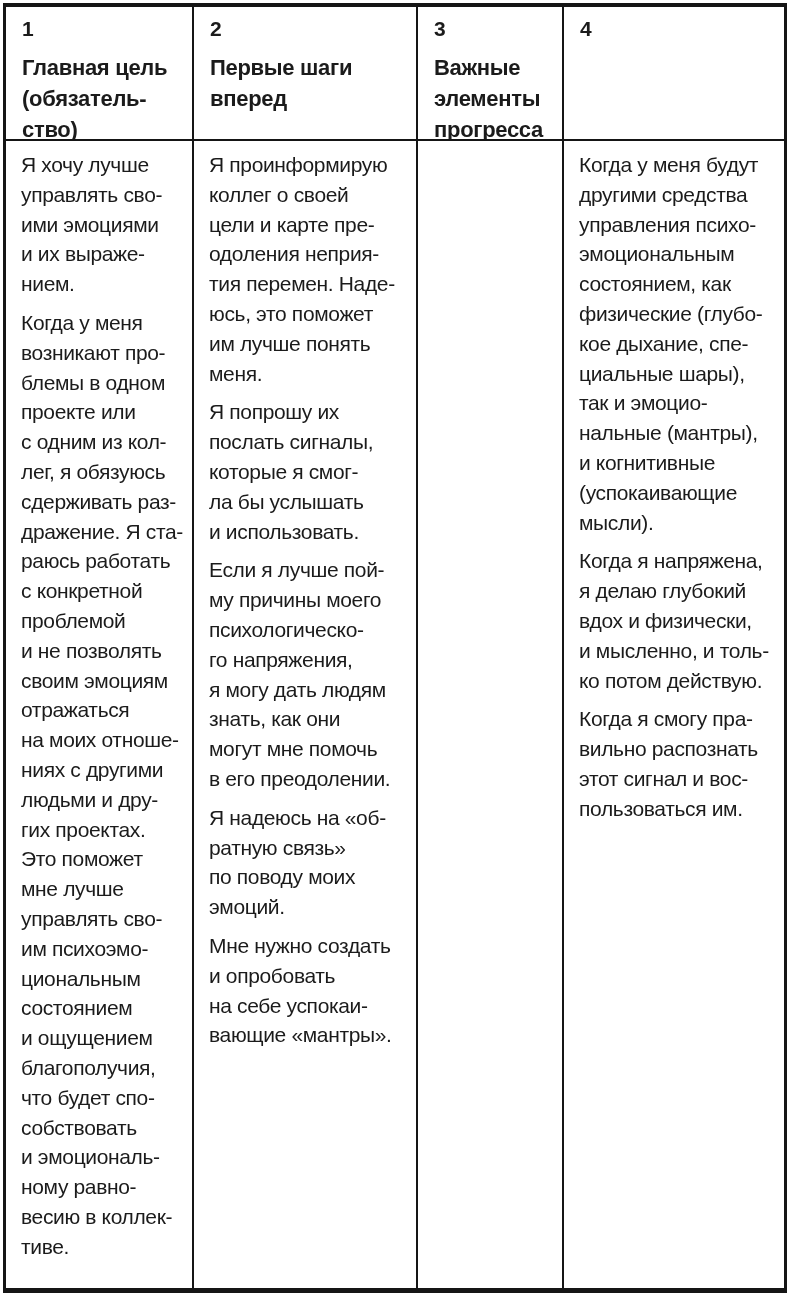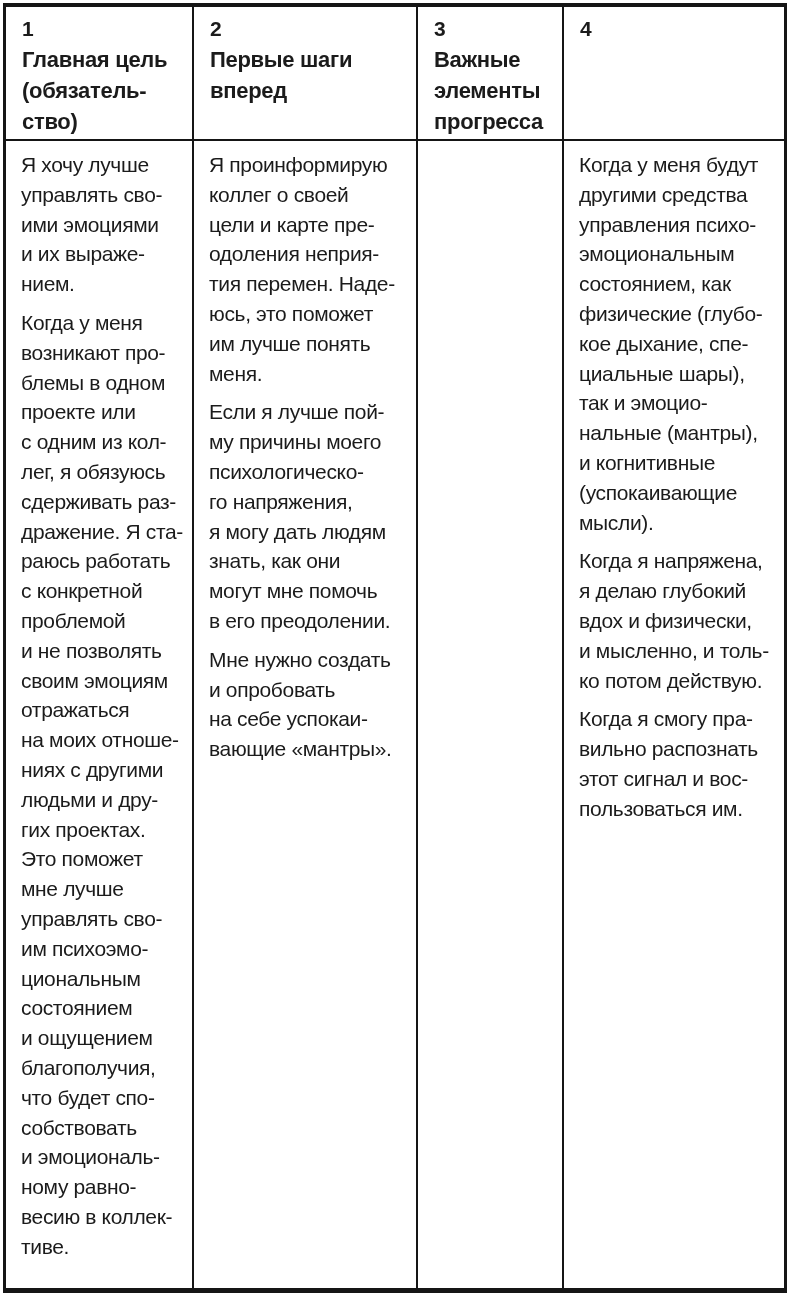--- a/index.html
+++ b/index.html
@@ -56,20 +56,21 @@
     line-height: 31px;
     letter-spacing: -0.3px;
     padding: 7px 6px 0 16px;
   }
   .col-num {
     font-size: 21px;
     line-height: 30px;
   }
   .col-title {
     white-space: pre-line;
+    margin-top: 8px;
   }
   .body-cell {
     font-size: 21px;
     line-height: 29.8px;
     letter-spacing: -0.35px;
     padding: 9px 7px 0 15px;
   }
   .para {
     margin: 0 0 9px 0;
     white-space: pre-line;
@@ -146,28 +147,37 @@
         </div>
       <div class="cell c2 body-cell">
           <p class="para">Я проинформирую
 коллег о своей
 цели и карте пре-
 одоления неприя-
 тия перемен. Наде-
 юсь, это поможет
 им лучше понять
 меня.</p>
+          <p class="para">Я попрошу их
+послать сигналы,
+которые я смог-
+ла бы услышать
+и использовать.</p>
           <p class="para">Если я лучше пой-
 му причины моего
 психологическо-
 го напряжения,
 я могу дать людям
 знать, как они
 могут мне помочь
 в его преодолении.</p>
+          <p class="para">Я надеюсь на «об-
+ратную связь»
+по поводу моих
+эмоций.</p>
           <p class="para">Мне нужно создать
 и опробовать
 на себе успокаи-
 вающие «мантры».</p>
         </div>
       <div class="cell c3 body-cell"></div>
       <div class="cell c4 body-cell last">
           <p class="para">Когда у меня будут
 другими средства
 управления психо-

